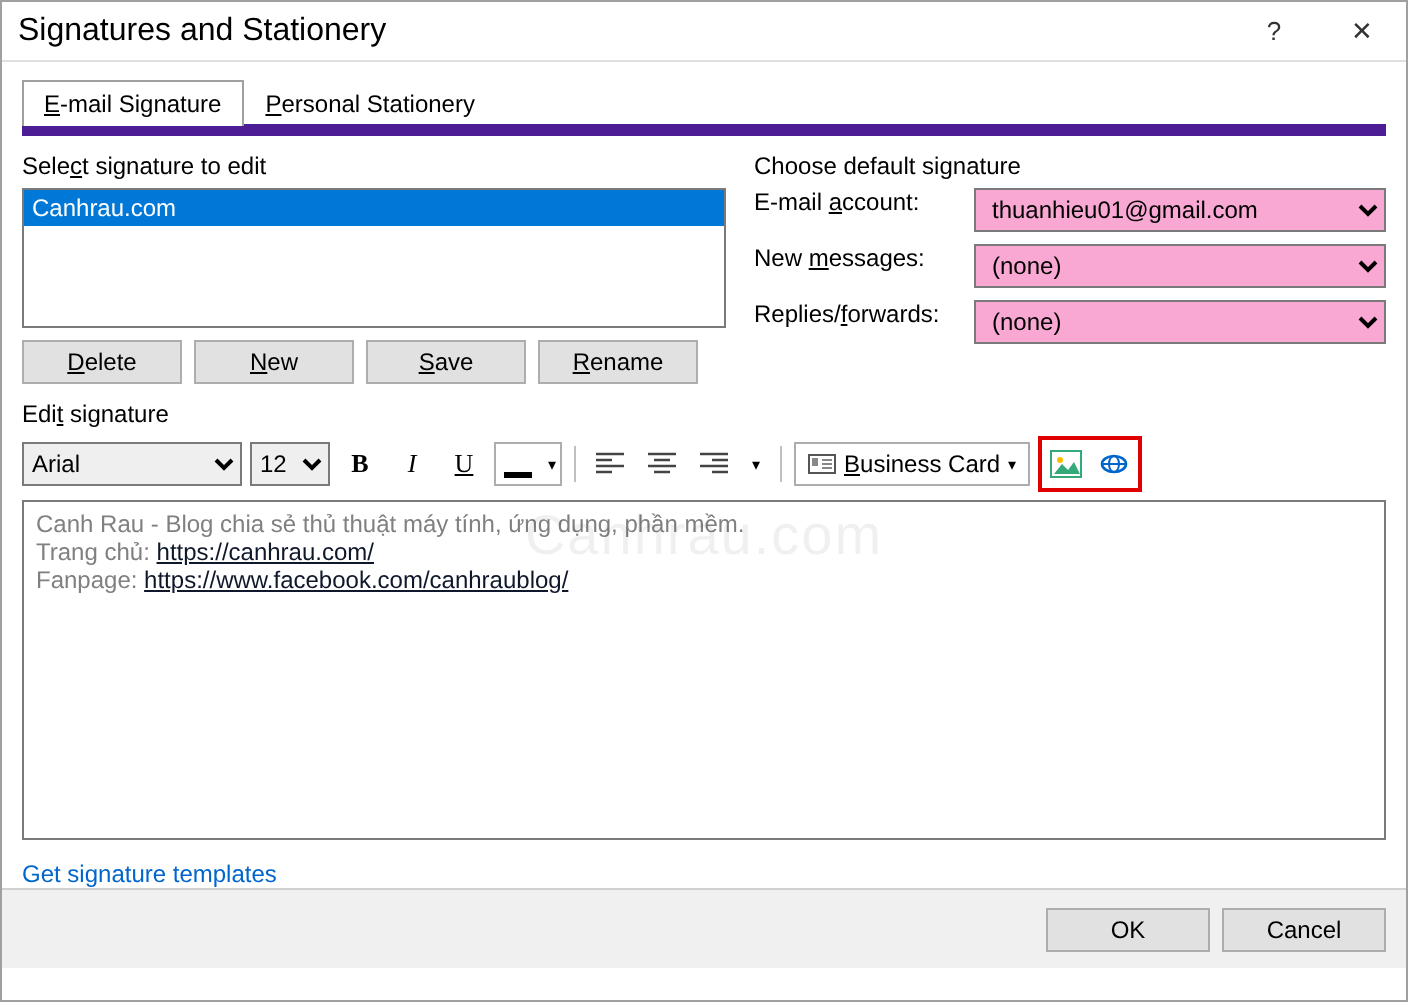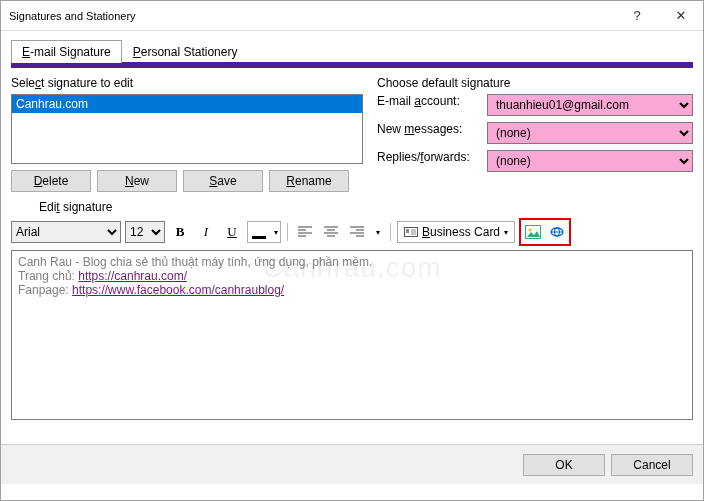--- a/index.html
+++ b/index.html
@@ -1,52 +1,52 @@
 <!DOCTYPE html>
 <html><head>
 <meta charset="utf-8">
 <style>
 * { box-sizing: border-box; margin: 0; padding: 0; font-family: "Segoe UI", Tahoma, sans-serif; font-size: 12px; }
 body { background: #fff; color: #000; }
 .window { width: 704px; height: 501px; background: #fff; border: 1px solid #a0a0a0; position: relative; }
 .titlebar { height: 30px; background: #fff; display: flex; align-items: center; padding: 0 0 0 8px; border-bottom: 1px solid #e0e0e0; }
-.titlebar .title { flex: 1; font-size: 11px; }
+.titlebar .title { flex: 1; font-size: 16px; }
 .titlebar .wbtn { width: 44px; height: 30px; display: flex; align-items: center; justify-content: center; font-size: 13px; color: #333; }
 .content { padding: 8px 10px 0 10px; }
 .tabs { border-bottom: 6px solid #4c1d95; display: flex; gap: 0; margin-bottom: 8px; }
 .tab { padding: 4px 10px; border: 1px solid transparent; border-bottom: none; position: relative; top: 1px; cursor: default; }
 .tab.active { border-color: #a0a0a0; background: #fff; }
 .tab .ul { text-decoration: underline; }
 .row { display: flex; gap: 14px; }
 .group { }
 .group-label { font-size: 12px; margin-bottom: 4px; display: block; }
 .siglist { width: 352px; height: 70px; border: 1px solid #7a7a7a; background: #fff; overflow: auto; }
 .siglist .item { background: #0078d7; color: #fff; padding: 2px 4px; }
 .btnrow { display: flex; gap: 6px; margin-top: 6px; }
 .btn { min-width: 80px; height: 22px; border: 1px solid #adadad; background: #e1e1e1; display: inline-flex; align-items: center; justify-content: center; padding: 0 10px; cursor: default; }
 .defsig { flex: 1; }
 .defsig .drow { display: flex; align-items: flex-start; margin-bottom: 6px; }
 .defsig .dlabel { width: 110px; text-align: left; }
 .defsig select { flex: 1; height: 22px; border: 1px solid #7a7a7a; background: #f9a8d4; padding: 0 4px; }
-.editsig-label { margin-top: 8px; display: block; margin-left: 28px; }
+.editsig-label { margin-top: 8px; display: block; }
 .toolbar { display: flex; align-items: center; gap: 4px; margin-top: 4px; }
 .toolbar select.font { width: 110px; height: 22px; border: 1px solid #7a7a7a; }
 .toolbar select.size { width: 40px; height: 22px; border: 1px solid #7a7a7a; }
 .tbtn { width: 22px; height: 22px; border: 1px solid transparent; display: inline-flex; align-items: center; justify-content: center; cursor: default; }
 .tbtn.b { font-weight: bold; font-family: "Times New Roman"; font-size: 13px; }
 .tbtn.i { font-style: italic; font-family: "Times New Roman"; font-size: 13px; }
 .tbtn.u { text-decoration: underline; font-family: "Times New Roman"; font-size: 13px; }
 .colorbtn { width: 34px; height: 22px; border: 1px solid #adadad; display: inline-flex; align-items: center; justify-content: center; position: relative; }
 .colorbtn .bar { position: absolute; bottom: 3px; left: 4px; width: 14px; height: 3px; background: #000; }
 .colorbtn .dd { position: absolute; right: 2px; font-size: 8px; }
 .sep { width: 1px; height: 18px; background: #c0c0c0; margin: 0 2px; }
 .bizcard { height: 22px; border: 1px solid #adadad; padding: 0 6px; display: inline-flex; align-items: center; gap: 4px; }
 .highlight-box { border: 2px solid #e00000; padding: 1px; display: inline-flex; gap: 2px; }
 .editor { width: 100%; height: 170px; border: 1px solid #7a7a7a; margin-top: 4px; padding: 4px 6px; font-size: 14px; color: #808080; overflow: auto; position: relative; }
-.editor a { color: #701a75; text-decoration: underline; }
+.editor a { color: #0f172a; text-decoration: underline; }
 .watermark { position: absolute; top: 50%; left: 50%; transform: translate(-50%,-260%); font-size: 28px; color: rgba(0,0,0,0.06); pointer-events: none; font-weight: 300; letter-spacing: 1px; }
 .link { color: #0066cc; cursor: pointer; }
 .footer { position: absolute; bottom: 16px; left: 0; right: 0; height: 40px; background: #f0f0f0; border-top: 1px solid #d0d0d0; display: flex; align-items: center; justify-content: flex-end; gap: 6px; padding: 0 10px; }
 .getsig { margin-top: 10px; display: inline-block; }
 svg { display: block; }
 .ul { text-decoration: underline; }
 </style>
 </head>
 <body>
 
@@ -169,20 +169,21 @@
       <div class="watermark">Canhrau.com</div>
       <div>Canh Rau - Blog chia sẻ thủ thuật máy tính, ứng dụng, phần mềm.</div>
       <div>
         <span>Trang chủ: </span><a href="#">https://canhrau.com/</a>
       </div>
       <div>
         <span>Fanpage: </span><a href="#">https://www.facebook.com/canhraublog/</a>
       </div>
     </div>
 
+    <span class="link getsig">Get signature templates</span>
 
   </div>
 
   <div class="footer">
     <div class="btn" style="min-width:82px;">OK</div>
     <div class="btn" style="min-width:82px;">Cancel</div>
   </div>
 
 </div>
 

